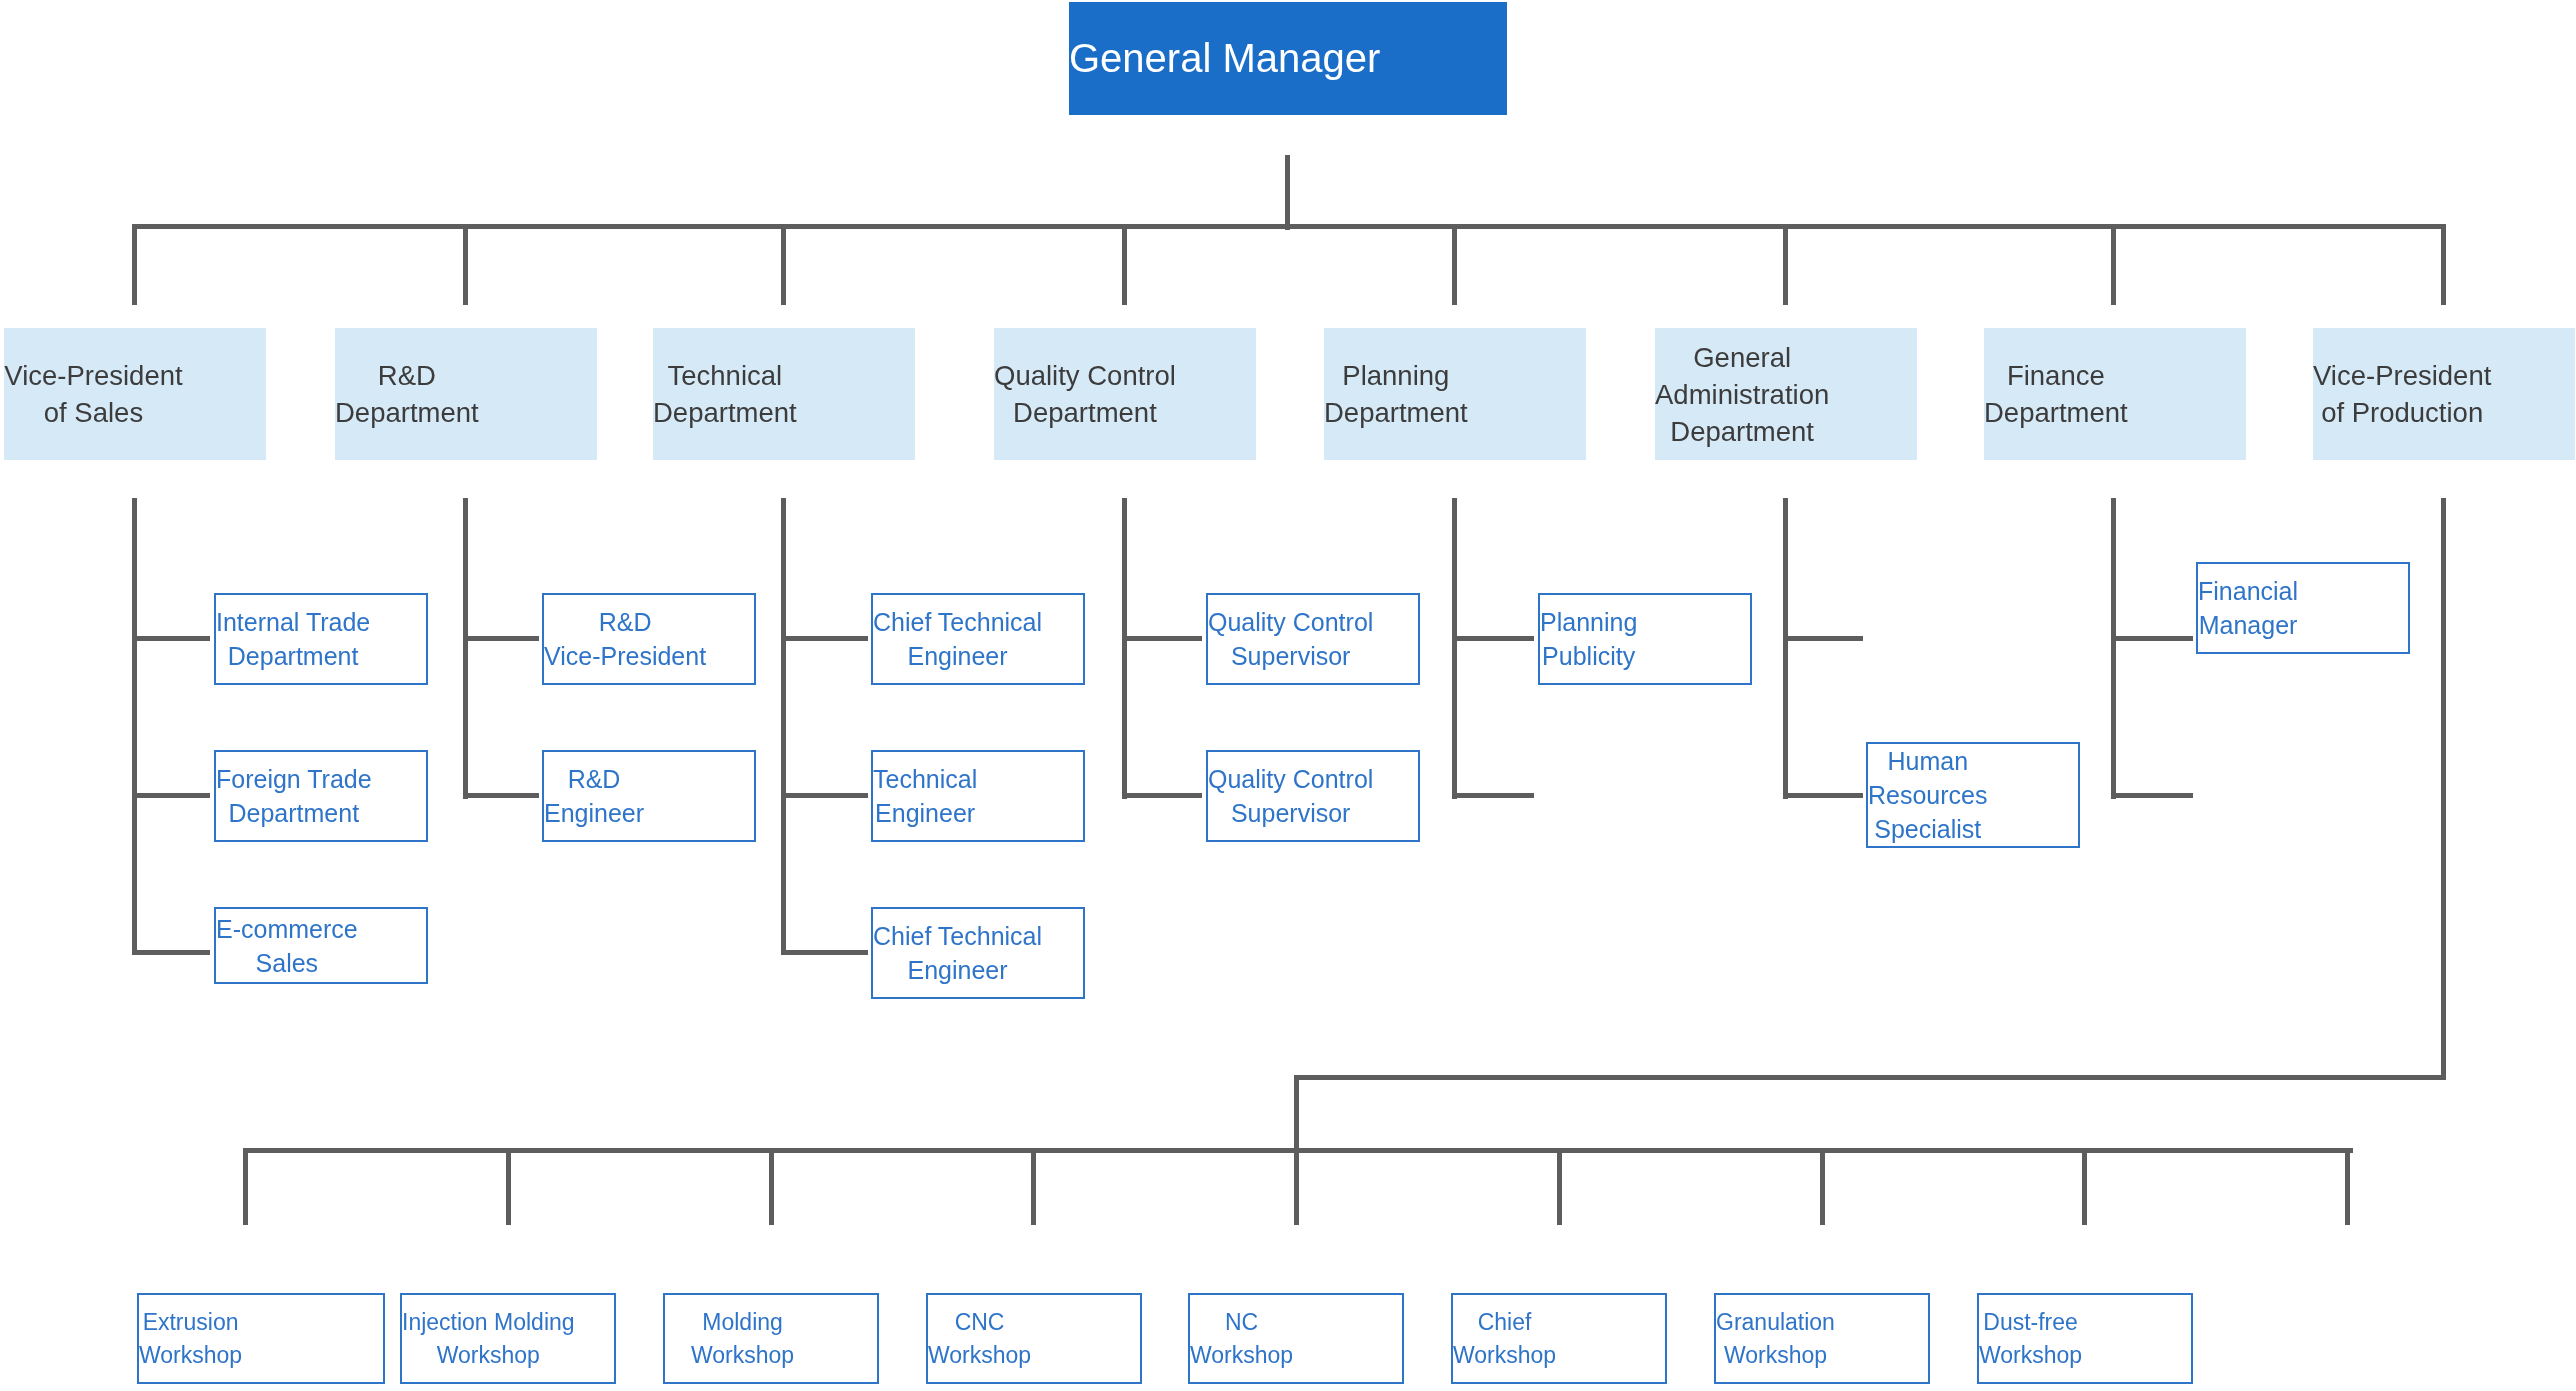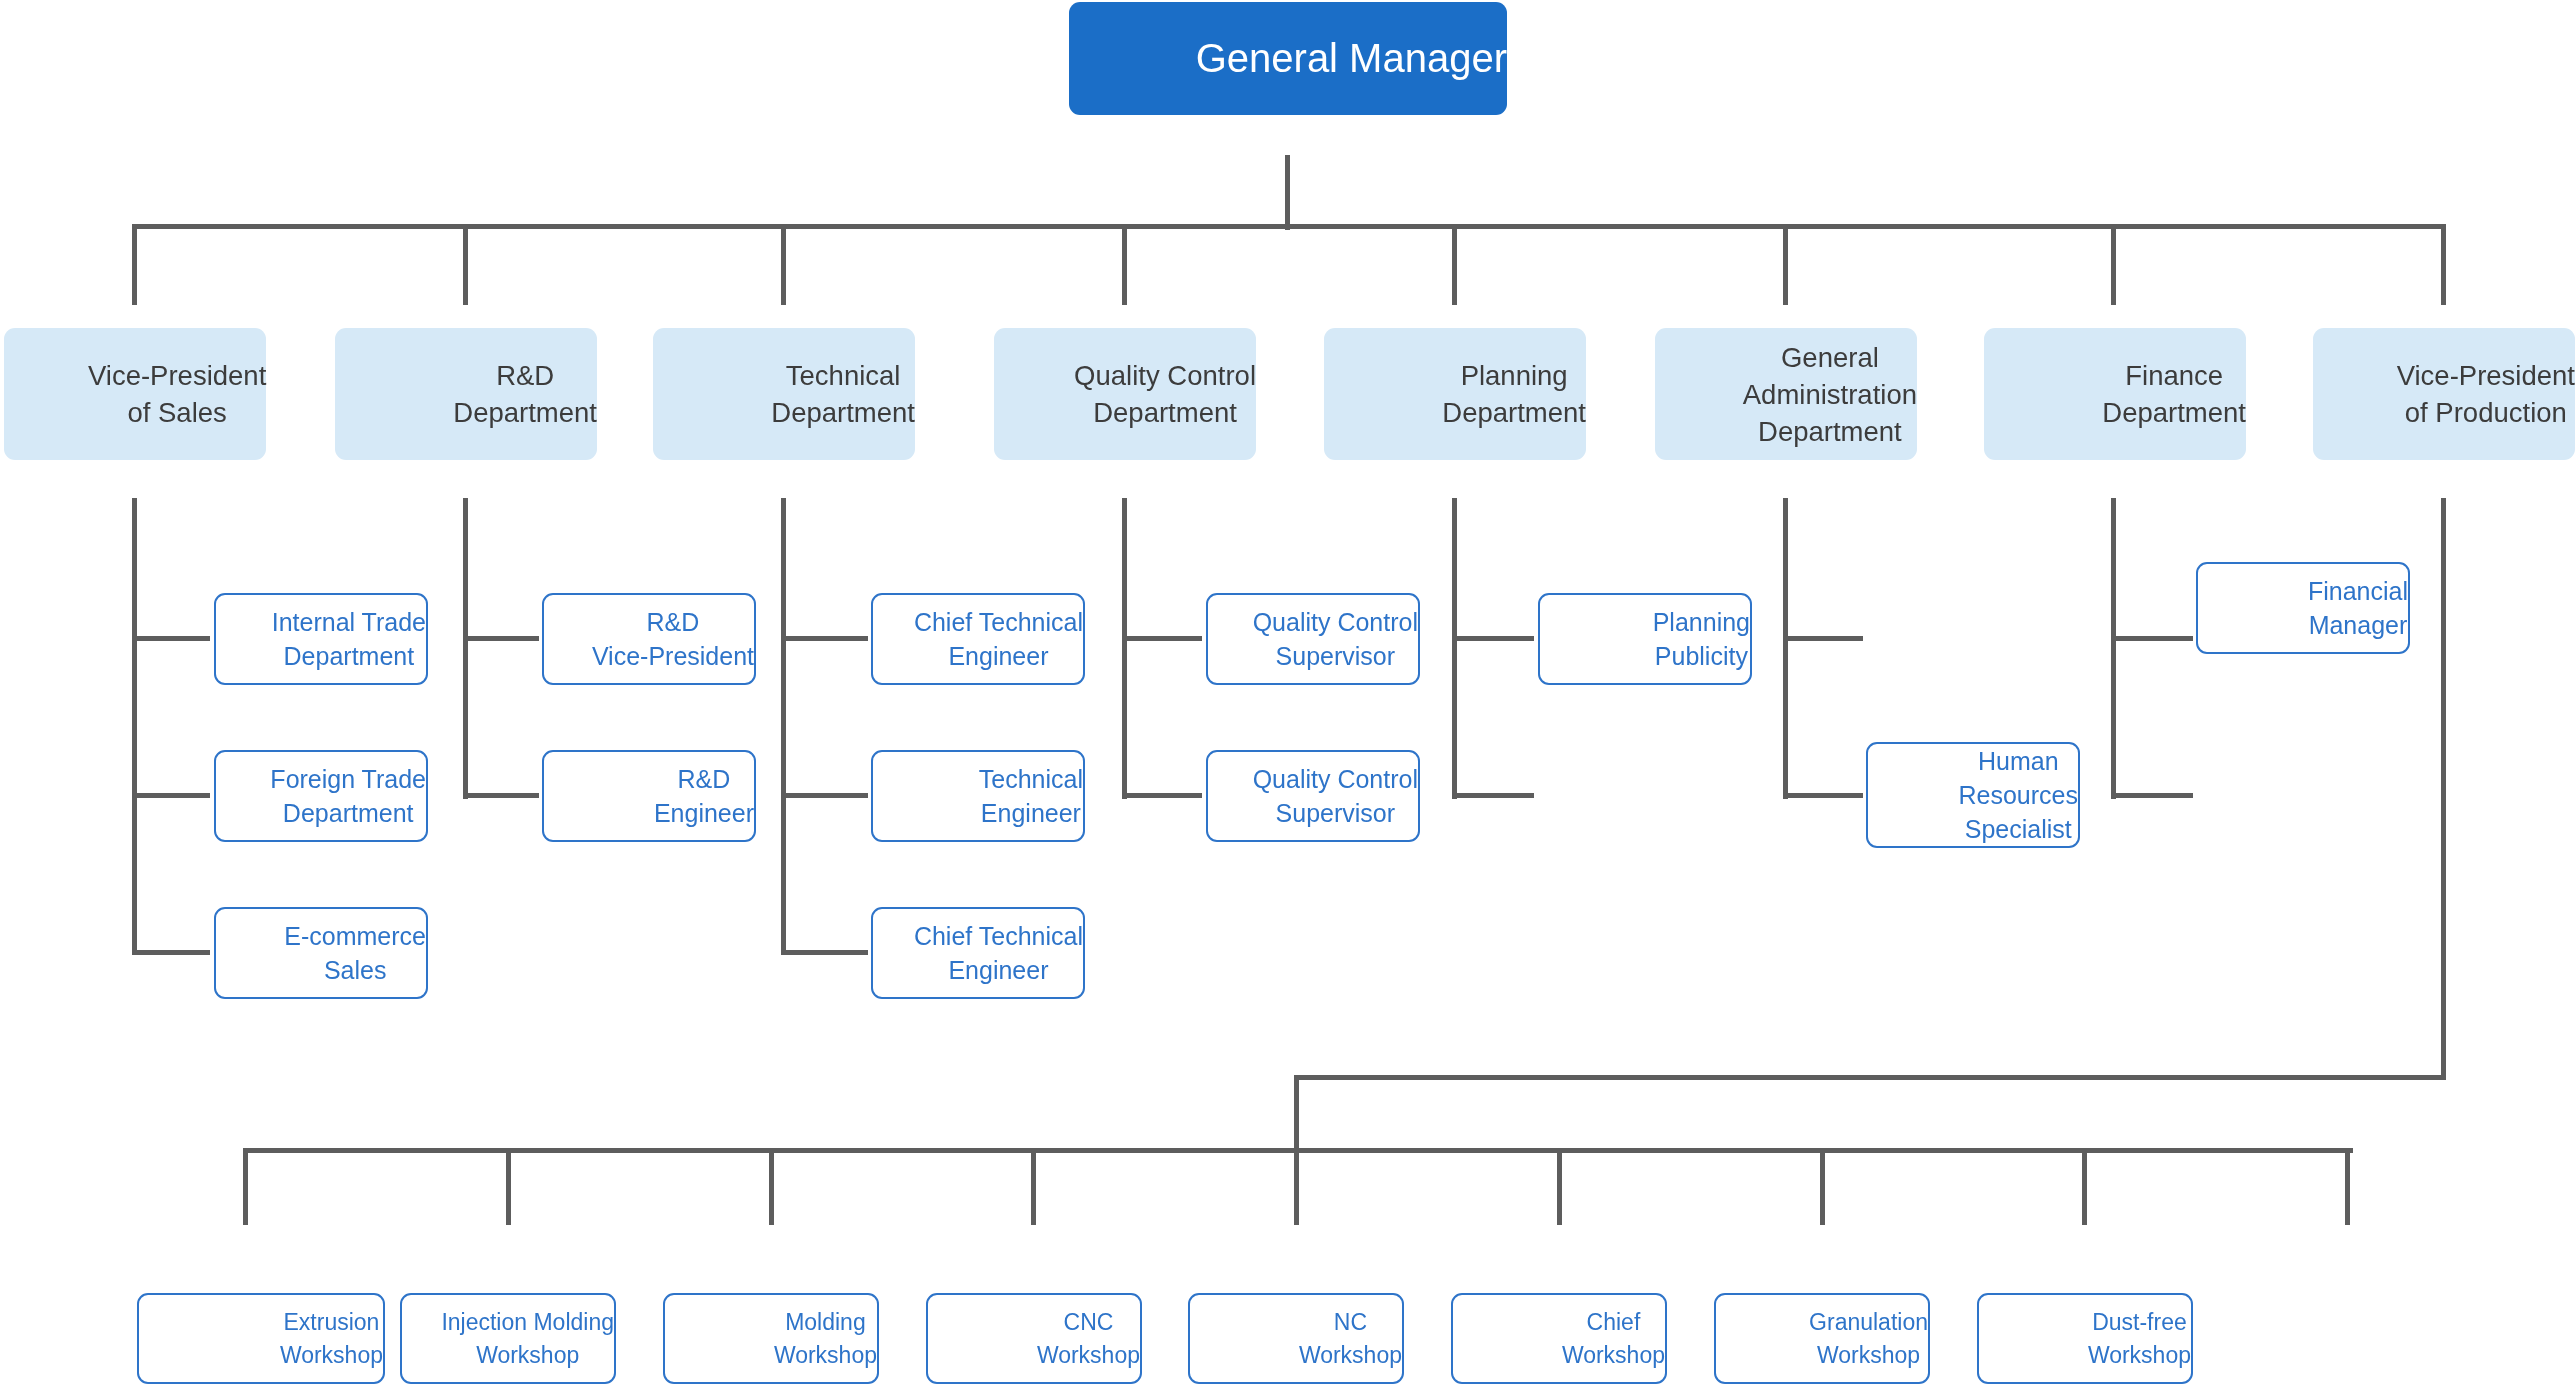--- a/index.html
+++ b/index.html
@@ -1,20 +1,20 @@
 <!DOCTYPE html>
 <html style="--gm-fill: #1B6EC7; --gm-text: #FFFFFF; --dept-fill: #D6E9F7; --dept-text: #3C3C3C; --node-border: #2E74C9; --node-text: #2E74C9; --line-color: #5D5D5D;font-size:13.7px"><head>
 <meta charset="utf-8">
 <style>
   html,body{margin:0;padding:0;background:#ffffff;}
   body{width:2576px;height:1391px;overflow:hidden;
        font-family:"Liberation Sans","DejaVu Sans",sans-serif;}
   #canvas{position:relative;width:2576px;height:1391px;background:#fff;}
-  .node{position:absolute;display:flex;align-items:center;justify-content:flex-end;
-        text-align:center;box-sizing:border-box;border-radius:11px;}
+  .node{position:absolute;display:flex;align-items:center;justify-content:flex-start;
+        text-align:center;box-sizing:border-box;}
   .node .lbl{white-space:pre-line;display:block;}
   .gm{background:var(--gm-fill);color:var(--gm-text);
       font-size:40px;line-height:48px;}
   .dept{background:var(--dept-fill);color:var(--dept-text);
         font-size:27.5px;line-height:37px;}
   .leaf{background:#ffffff;border:2.6px solid var(--node-border);
         color:var(--node-text);font-size:25px;line-height:34px;}
   .ws{background:#ffffff;border:2.6px solid var(--node-border);
       color:var(--node-text);font-size:23px;line-height:33px;}
   .line{position:absolute;background:var(--line-color);}
@@ -45,21 +45,21 @@
     <div class="node leaf" style="left: 214px; top: 593px; width: 214px; height: 92px;">
       <span class="lbl">Internal Trade
 Department</span>
     </div>
     <div class="line" style="left: 132px; top: 793px; width: 78px; height: 5.2px;"></div>
     <div class="node leaf" style="left: 214px; top: 750px; width: 214px; height: 92px;">
       <span class="lbl">Foreign Trade
 Department</span>
     </div>
     <div class="line" style="left: 132px; top: 950px; width: 78px; height: 5.2px;"></div>
-    <div class="node leaf" style="left: 214px; top: 907px; width: 214px; height: 92px;">
+    <div class="node leaf" style="left: 214px; top: 907px; width: 214px; height: 77px;">
       <span class="lbl">E-commerce
 Sales</span>
     </div>
     <div class="node dept" style="left: 335px; top: 328px; width: 262px; height: 132px;">
       <span class="lbl">R&amp;D
 Department</span>
     </div>
     <div class="line" style="left: 463px; top: 498px; width: 5.2px; height: 301px;"></div>
     <div class="line" style="left: 463px; top: 636px; width: 76px; height: 5.2px;"></div>
     <div class="node leaf" style="left: 542px; top: 593px; width: 214px; height: 92px;">

